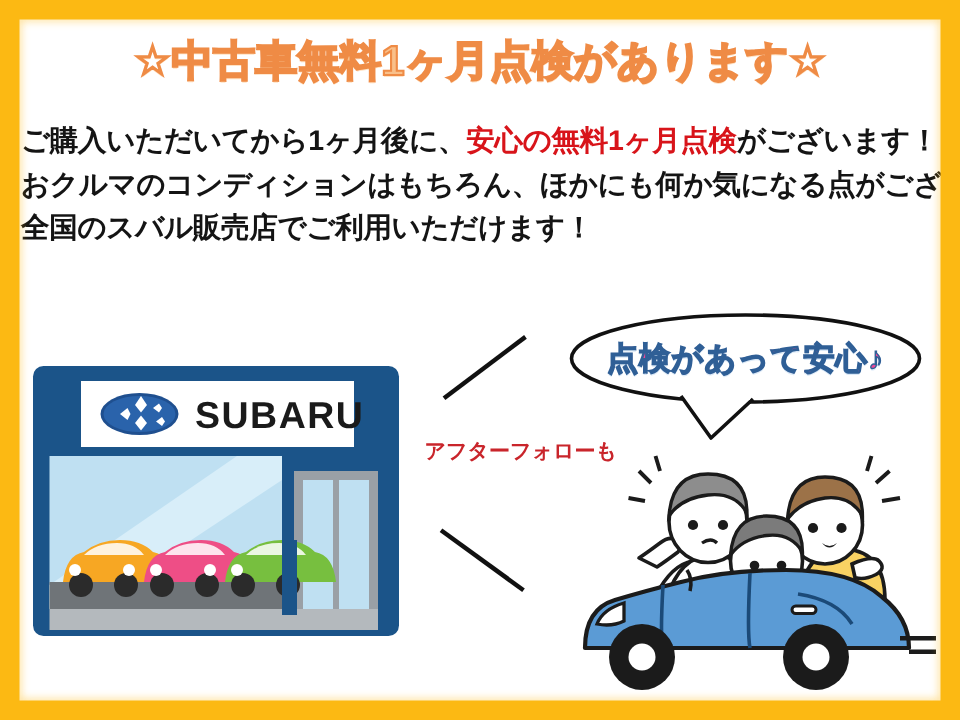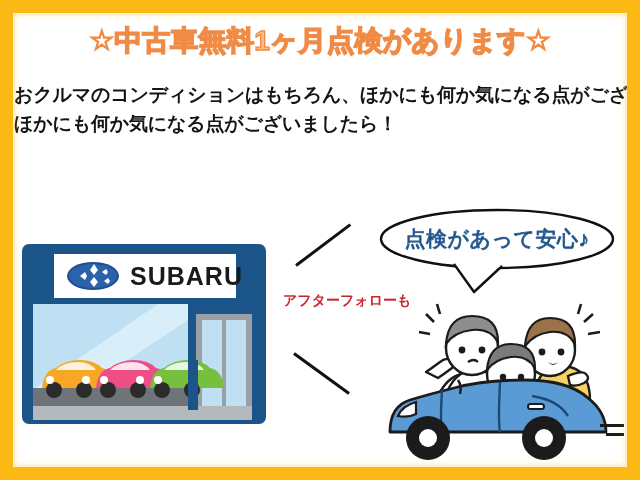--- a/index.html
+++ b/index.html
@@ -131,24 +131,24 @@
     z-index: 14;
   }
   .bubble-text {
     position: absolute;
     left: 0; top: 0;
     width: 238px; height: 62px;
     display: flex;
     align-items: center;
     justify-content: center;
     font-size: 21px;
-    font-weight: normal;
+    font-weight: bold;
     white-space: nowrap;
     letter-spacing: 0.5px;
-    color: #0c4a6e;
+    color: #ec4899;
     -webkit-text-stroke: 0.9px #2f5f96;
     text-shadow: 0 1px 0 #dbe9f7;
     z-index: 2;
   }
 
   
   .family {
     position: absolute;
     left: 382px;
     top: 292px;
@@ -175,22 +175,23 @@
   .motion i:nth-child(2) { width: 18px; margin-left: 6px; }
 </style>
 </head>
 <body>
 
 <div id="page">
 
   <div class="headline">☆中古車無料1ヶ月点検があります☆</div>
 
   <div class="body-copy">
+    <div class="body-line"><span>ご購入いただいてから1ヶ月後に、</span><span class="hl-red">安心の無料1ヶ月点検</span><span>がございます！</span></div>
     <div class="body-line">おクルマのコンディションはもちろん、ほかにも何か気になる点がございましたら</div>
-    <div class="body-line">ほかにも何か気になる点がございましたら！</div>
+    <div class="body-line">全国のスバル販売店でご利用いただけます！</div>
   </div>
 
   <div class="shop">
     <svg viewBox="0 0 252 197" width="252" height="197" xmlns="http://www.w3.org/2000/svg">
 
       <rect x="4" y="4" width="244" height="180" rx="7" fill="#1b5489"></rect>
 
       <rect x="36" y="14" width="182" height="44" fill="#ffffff"></rect>
 
       <g>

